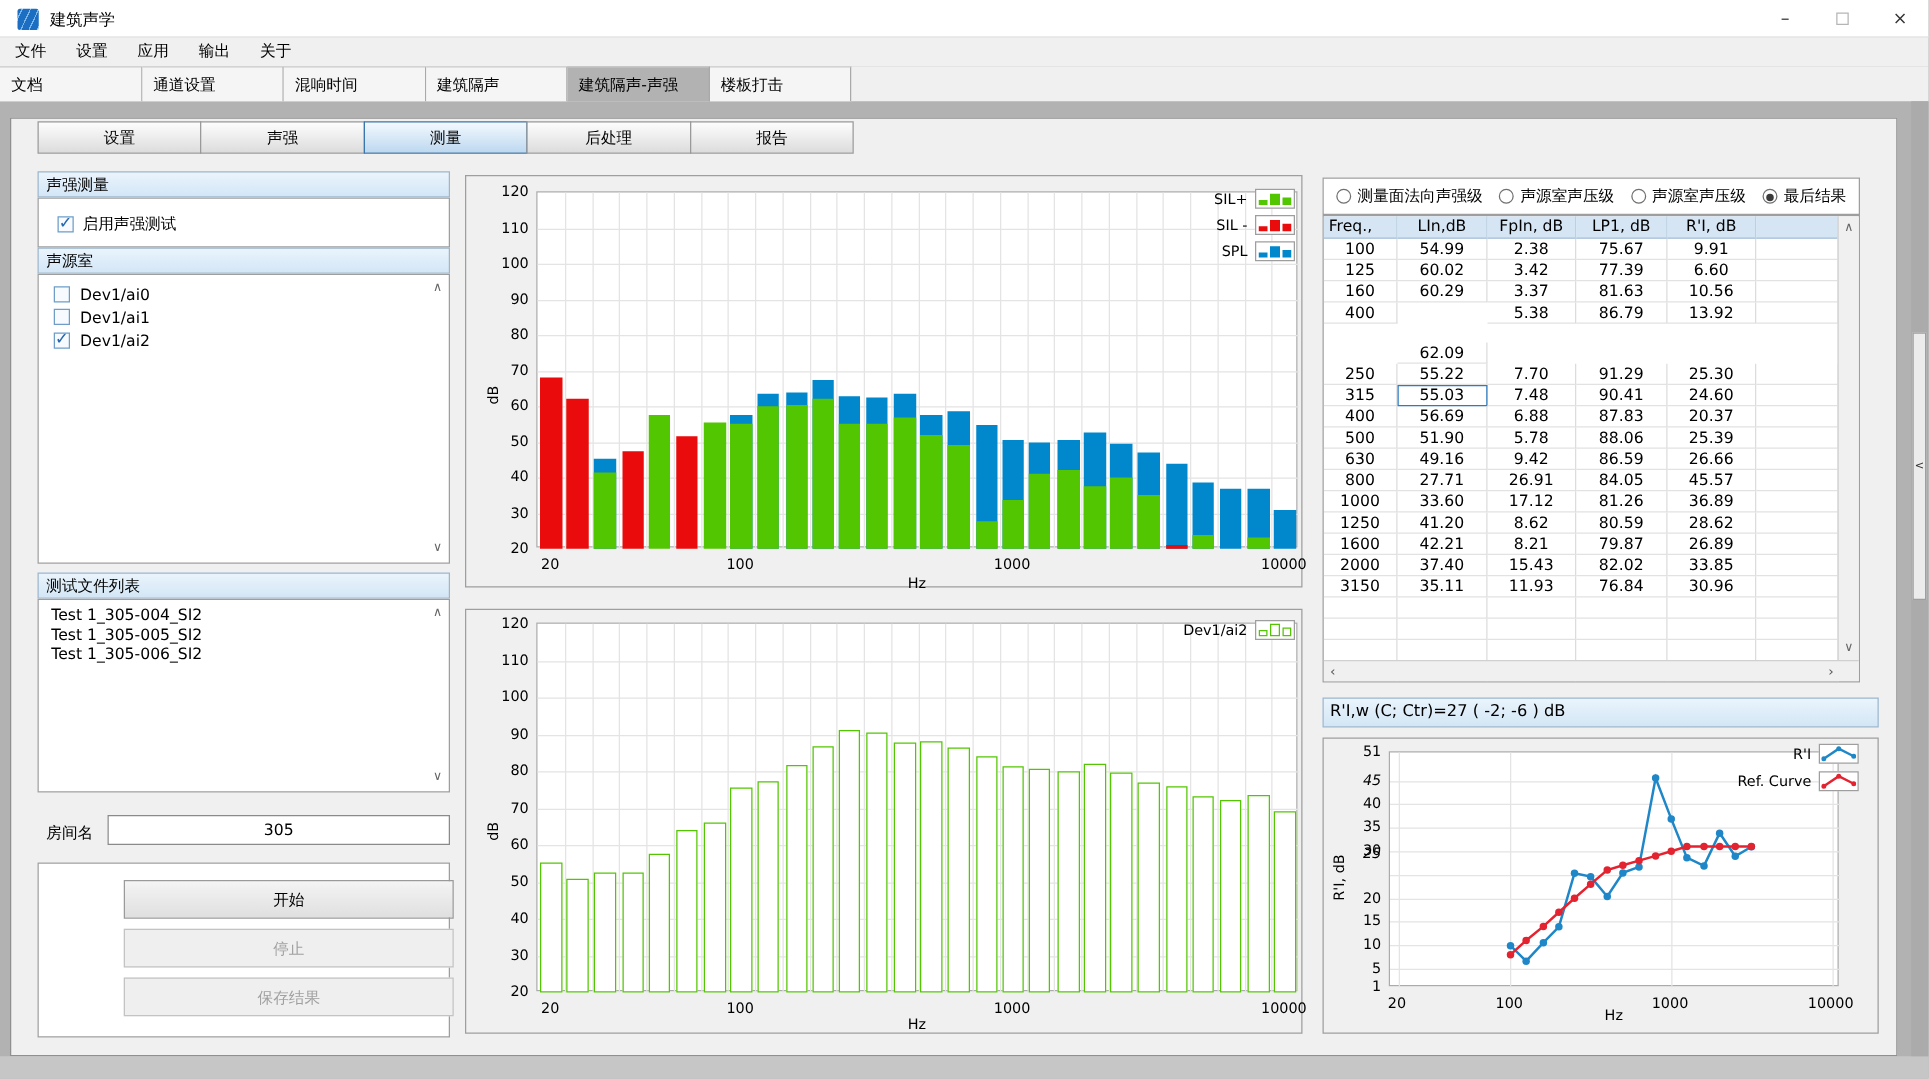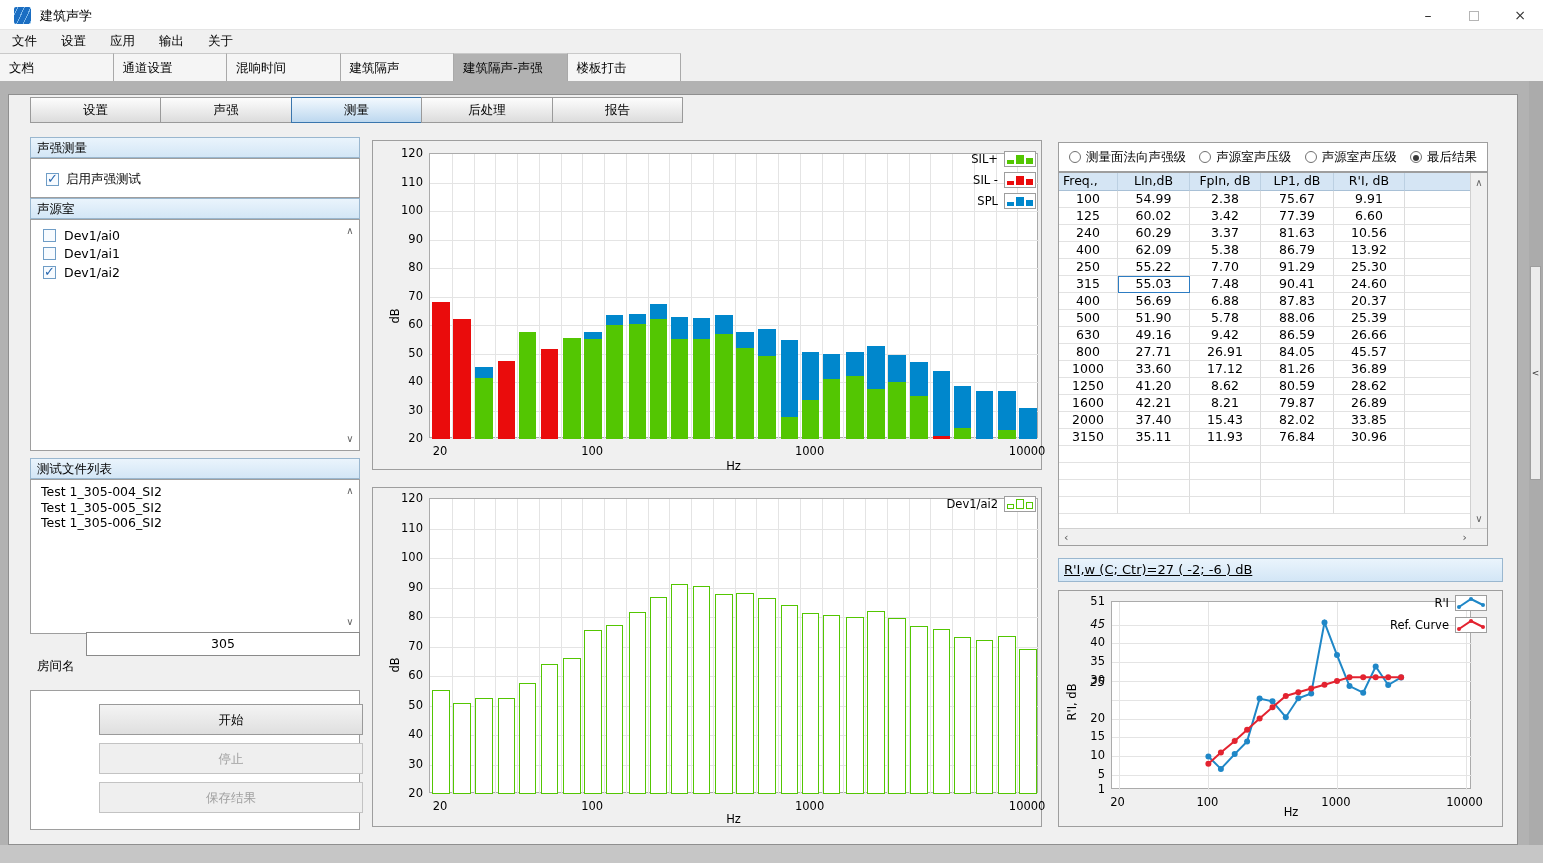--- a/index.html
+++ b/index.html
@@ -63,21 +63,21 @@
   .rb.on::after{content:"";position:absolute;left:2.5px;top:2.5px;width:6px;height:6px;border-radius:50%;background:#3b3b3b;}
   .tablebox{position:absolute;background:#fff;border:1px solid #9e9e9e;overflow:hidden;}
   .trow{display:flex;}
   .tcell{height:17px;font-size:12.5px;line-height:16px;text-align:center;border-right:1px solid #dcdcdc;
          border-bottom:1px solid #e2e2e2;overflow:hidden;}
   .thead .tcell{background:#d5e5f4;border-bottom:1px solid #a8c0d6;border-right:1px solid #bcd0e2;height:18px;}
   .tcell.selcell{outline:1px solid #2d7cc2;outline-offset:-1px;}
   .vscroll{position:absolute;background:#f0f0f0;border-left:1px solid #d0d0d0;}
   .hscroll{position:absolute;background:#f0f0f0;border-top:1px solid #d0d0d0;font-size:11px;color:#555;}
   .result-bar{position:absolute;background:linear-gradient(#eaf4fc,#d3e6f6);border:1px solid #9ab7cf;
-              font-size:13px;line-height:22px;padding-left:5px;text-decoration:underline;}
+              font-size:13px;line-height:22px;padding-left:5px;}
   .splitter{position:absolute;left:1529px;top:81px;width:14px;height:764px;background:#ababab;}
   .splitter-handle{position:absolute;left:1px;top:185px;width:11px;height:214px;background:#ececec;border:1px solid #9e9e9e;
                    color:#333;font-size:9px;display:flex;align-items:center;justify-content:center;}
 </style>
 </head>
 <body>
 
 <div class="window">
 
   <div class="titlebar">
@@ -143,21 +143,21 @@
   <div class="white-box" style="left:30px;top:479px;width:330px;height:155px;">
     <div id="file-list" style="padding-top:4px;">
         <div class="list-item" style="height: 15.5px; padding-left: 10px;">Test 1_305-004_SI2</div>
         <div class="list-item" style="height: 15.5px; padding-left: 10px;">Test 1_305-005_SI2</div>
         <div class="list-item" style="height: 15.5px; padding-left: 10px;">Test 1_305-006_SI2</div>
       </div>
     <div class="scroll-arrow" style="top:4px;">∧</div>
     <div class="scroll-arrow" style="bottom:4px;">∨</div>
   </div>
   <div class="room-label" style="left:37px;top:658px;">房间名</div>
-  <div class="room-input" style="left:86px;top:632px;width:274px;height:24px;">305</div>
+  <div class="room-input" style="left:86px;top:652px;width:274px;height:24px;">305</div>
   <div class="white-box" style="left:30px;top:690px;width:330px;height:140px;">
     <div class="btn disabled" style="top:52px;">停止</div>
     <div class="btn" style="top:13px;">开始</div>
     <div class="btn disabled" style="top:91px;">保存结果</div>
   </div>
 
   <div class="chart-panel" id="chart1" style="left:372px;top:140px;width:670px;height:330px;">
       <div class="plot" style="left: 56px; top: 12px; width: 609px; height: 285px;">
         <div class="gridh" style="left: 0px; top: 256.5px; width: 609px; height: 1px;"></div>
         <div class="gridh" style="left: 0px; top: 228px; width: 609px; height: 1px;"></div>
@@ -426,30 +426,30 @@
         </div>
         <div class="trow">
           <div class="tcell" style="width: 59px;">125</div>
           <div class="tcell" style="width: 72px;">60.02</div>
           <div class="tcell" style="width: 71px;">3.42</div>
           <div class="tcell" style="width: 73px;">77.39</div>
           <div class="tcell" style="width: 71px;">6.60</div>
           <div class="tcell" style="width: 66px;"></div>
         </div>
         <div class="trow">
-          <div class="tcell" style="width: 59px;">240</div>
+          <div class="tcell" style="width: 59px;">160</div>
           <div class="tcell" style="width: 72px;">60.29</div>
           <div class="tcell" style="width: 71px;">3.37</div>
           <div class="tcell" style="width: 73px;">81.63</div>
           <div class="tcell" style="width: 71px;">10.56</div>
           <div class="tcell" style="width: 66px;"></div>
         </div>
         <div class="trow">
           <div class="tcell" style="width: 59px;">400</div>
-          <div class="tcell" style="width: 72px;">62.09</div>
+          <div class="tcell" style="width: 72px; margin-top: 32px;">62.09</div>
           <div class="tcell" style="width: 71px;">5.38</div>
           <div class="tcell" style="width: 73px;">86.79</div>
           <div class="tcell" style="width: 71px;">13.92</div>
           <div class="tcell" style="width: 66px;"></div>
         </div>
         <div class="trow">
           <div class="tcell" style="width: 59px;">250</div>
           <div class="tcell" style="width: 72px;">55.22</div>
           <div class="tcell" style="width: 71px;">7.70</div>
           <div class="tcell" style="width: 73px;">91.29</div>

